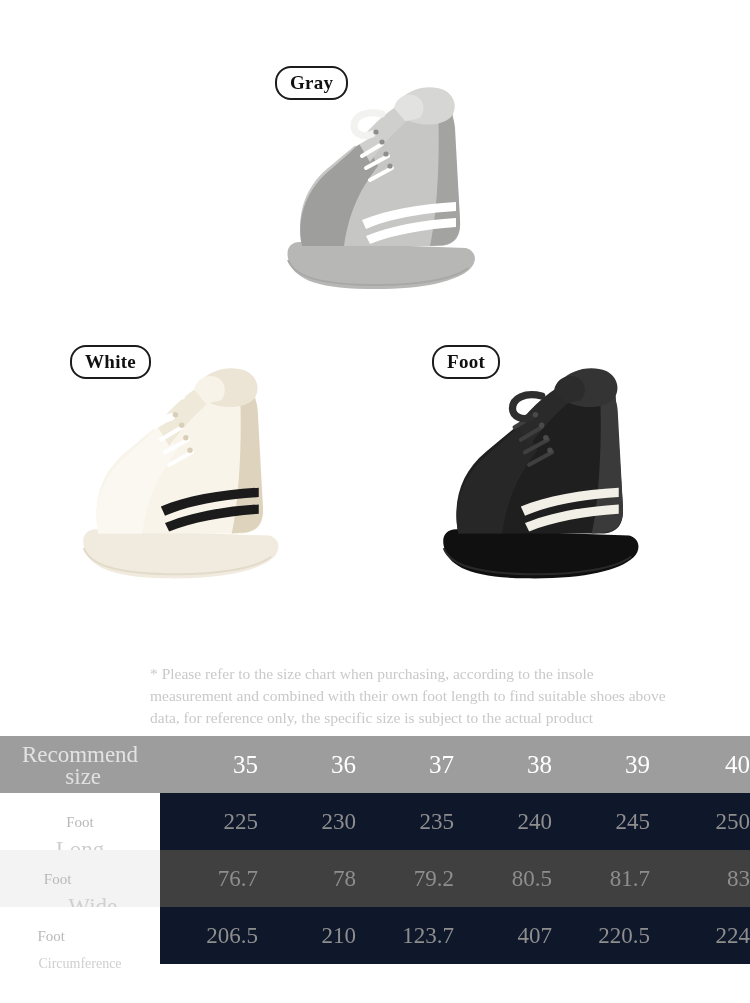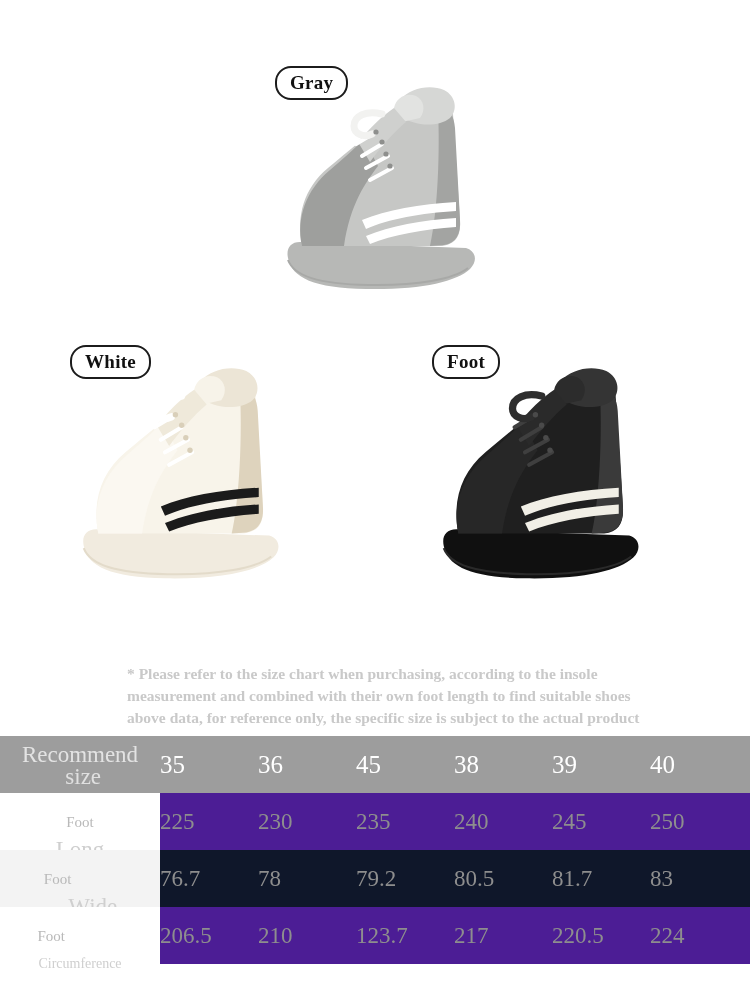--- a/index.html
+++ b/index.html
@@ -39,41 +39,41 @@
     line-height: 1;
     letter-spacing: .3px;
   }
 
   
   .shoe-img { display:block; }
 
   
   .disclaimer {
     position: absolute;
-    left: 127px;
+    left: 150px;
     top: 663px;
     width: 530px;
     font-family: "Liberation Serif", serif;
-    font-weight: bold;
+    font-weight: normal;
     font-size: 15.5px;
     line-height: 22px;
     color: #c9c9c9;
   }
 
   
   .size-table {
     position: absolute;
     left: 0;
     top: 736px;
     width: 750px;
     border-collapse: collapse;
     table-layout: fixed;
   }
   .size-table td {
-    text-align: left;
+    text-align: right;
     vertical-align: middle;
     font-family: "Liberation Serif", serif;
     color: #8e8e8e;
     font-size: 23px;
     height: 57px;
     padding: 0;
   }
   .size-table tr.head-row td {
     background: #9d9d9d;
     color: #ffffff;
@@ -81,22 +81,22 @@
   }
   .size-table tr.head-row td.rowlabel {
     color: #dcdcdc;
   }
   .size-table td.rowlabel {
     font-size: 22px;
     color: #cfcfcf;
     text-align: center;
     position: relative;
   }
-  .size-table tr.row-a td { background: #0f172a; }
-  .size-table tr.row-b td { background: #4c1d95; }
+  .size-table tr.row-a td { background: #404040; }
+  .size-table tr.row-b td { background: #0f172a; }
   .size-table tr.row-a td.rowlabel { background: #f3f3f3; }
   .size-table tr.row-b td.rowlabel { background: #ffffff; }
 
   
   .lbl-stack {
     position: relative;
     display: block;
     width: 100%;
     height: 100%;
     text-align: center;
@@ -266,21 +266,21 @@
   <tbody>
     <tr class="head-row">
       <td class="rowlabel">
         <span class="lbl-stack">
           <span class="lbl-head-1">Recommend</span>
           <span class="lbl-head-2">size</span>
         </span>
       </td>
       <td>35</td>
       <td>36</td>
-      <td>45</td>
+      <td>37</td>
       <td>38</td>
       <td>39</td>
       <td>40</td>
     </tr>
 
     <tr class="row-b">
       <td class="rowlabel">
         <span class="lbl-stack">
           <span class="lbl-small">Foot</span>
           <span class="lbl-big">Long</span>
@@ -312,18 +312,18 @@
     <tr class="row-b">
       <td class="rowlabel">
         <span class="lbl-stack">
           <span class="lbl-small" style="left:32%;">Foot</span>
           <span class="lbl-big" style="left:50%; font-size:14px;">Circumference</span>
         </span>
       </td>
       <td>206.5</td>
       <td>210</td>
       <td>123.7</td>
-      <td>217</td>
+      <td>407</td>
       <td>220.5</td>
       <td>224</td>
     </tr>
   </tbody>
 </table>
 
 </body></html>

